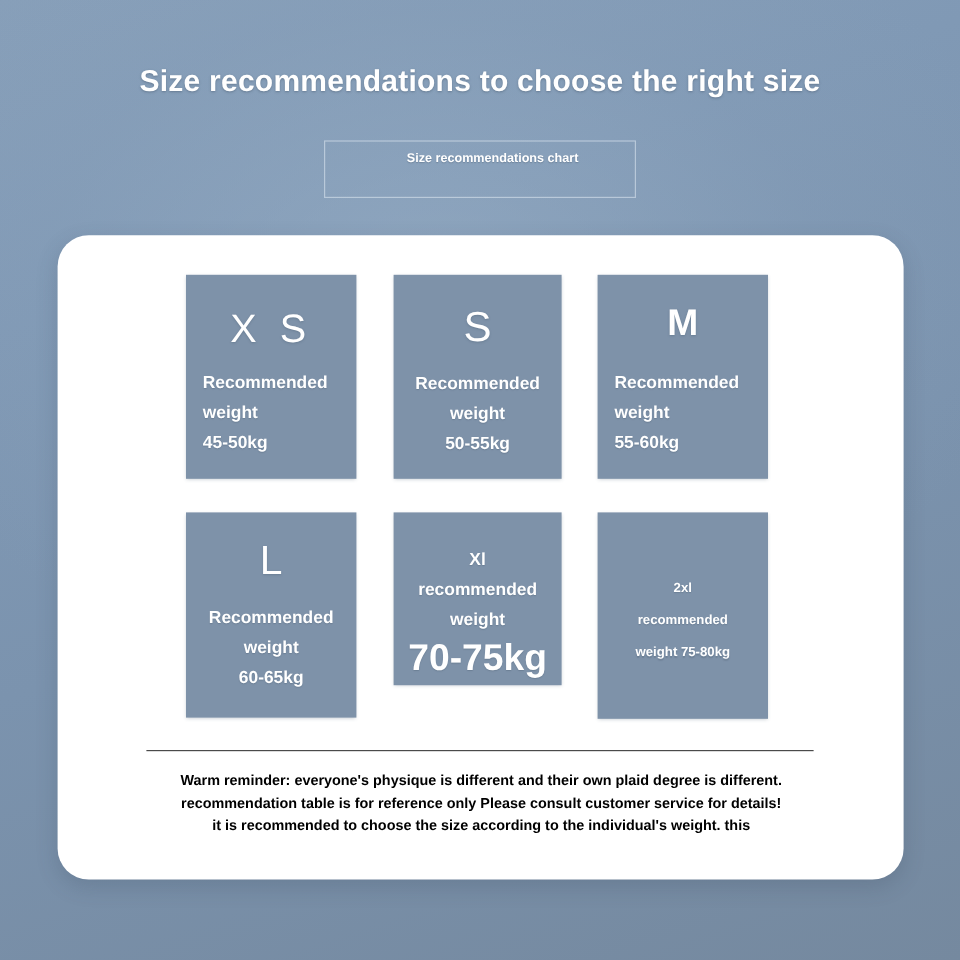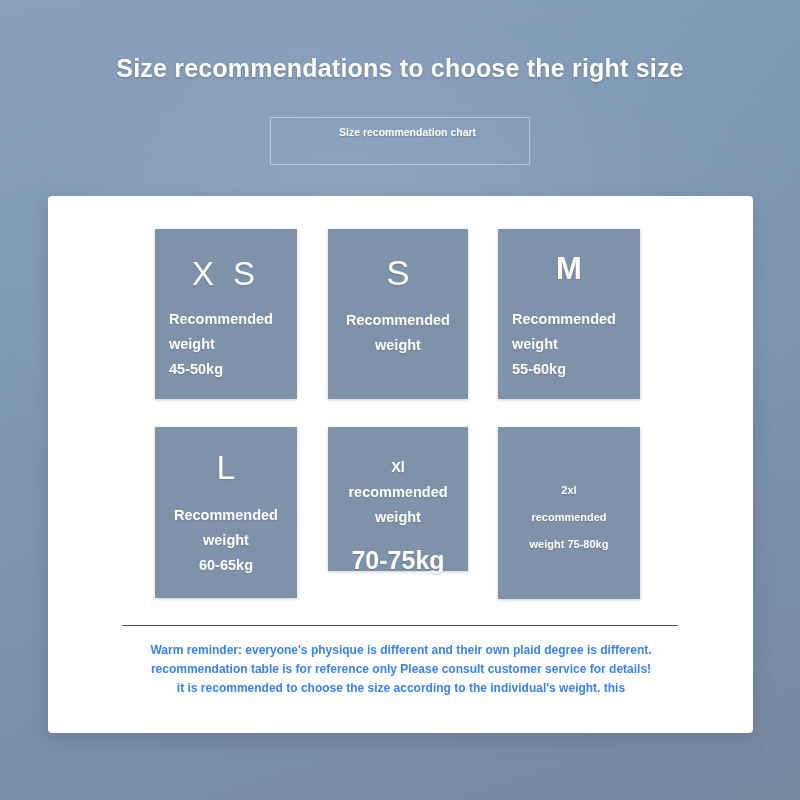--- a/index.html
+++ b/index.html
@@ -67,21 +67,21 @@
   }
 
   
   .panel {
     position: absolute;
     left: 48px;
     top: 196px;
     width: 705px;
     height: 537px;
     background: #ffffff;
-    border-radius: 4px;
+    border-radius: 26px;
     box-shadow: 0 6px 18px rgba(50,66,85,0.20);
   }
 
   
   .grid {
     position: absolute;
     left: 107px;   
     top: 33px;     
     width: 533px;
     height: 371px;
@@ -140,21 +140,21 @@
   #card-l .sizeletter {
     position: absolute; left: 0; right: 0; top: 21px;
     text-align: center; font-size: 34px; font-weight: 300;
   }
   #card-l .body { position: absolute; left: 6px; right: 6px; top: 76px; }
   #card-l .line { font-size: 14.5px; line-height: 25px; text-align: center; }
 
   
   #card-xl .body { position: absolute; left: 6px; right: 6px; top: 28px; }
   #card-xl .line { font-size: 14.5px; line-height: 25px; text-align: center; }
-  #card-xl .line.big { font-size: 25px; line-height: 36px; margin-top: 12px; }
+  #card-xl .line.big { font-size: 31px; line-height: 36px; margin-top: 0; }
 
   
   #card-2xl .body { position: absolute; left: 6px; right: 6px; top: 50px; }
   #card-2xl .line { font-size: 11px; line-height: 27px; text-align: center; }
 
   
   .divider {
     position: absolute;
     left: 74px;   
     top: 429px;   
@@ -163,55 +163,56 @@
     background: #4a4a4a;
   }
 
   
   .note {
     position: absolute;
     left: 78px;
     top: 445px;
     width: 550px;
     text-align: center;
-    color: #3b82f6;
+    color: #000000;
     font-size: 12px;
     font-weight: bold;
     line-height: 19px;
   }
 </style>
 </head>
 <body>
 
 <div id="page">
 
   <div class="title">Size recommendations to choose the right size</div>
 
   <div class="subtitle-box">
-    <div class="subtitle-text">Size recommendation chart</div>
+    <div class="subtitle-text">Size recommendations chart</div>
   </div>
 
   <div class="panel">
 
     <div class="grid">
 
       <div class="card" id="card-xs">
         <div class="sizeletter">X S</div>
         <div class="body">
           <div class="line">Recommended</div>
           <div class="line">weight</div>
           <div class="line">45-50kg</div>
         </div>
       </div>
 
       <div class="card" id="card-s">
         <div class="sizeletter">S</div>
         <div class="body">
           <div class="line">Recommended</div>
           <div class="line">weight</div>
+          <div class="line">50-55kg</div>
         </div>
       </div>
 
       <div class="card" id="card-m">
         <div class="sizeletter">M</div>
         <div class="body">
           <div class="line">Recommended</div>
           <div class="line">weight</div>
           <div class="line">55-60kg</div>
         </div>

